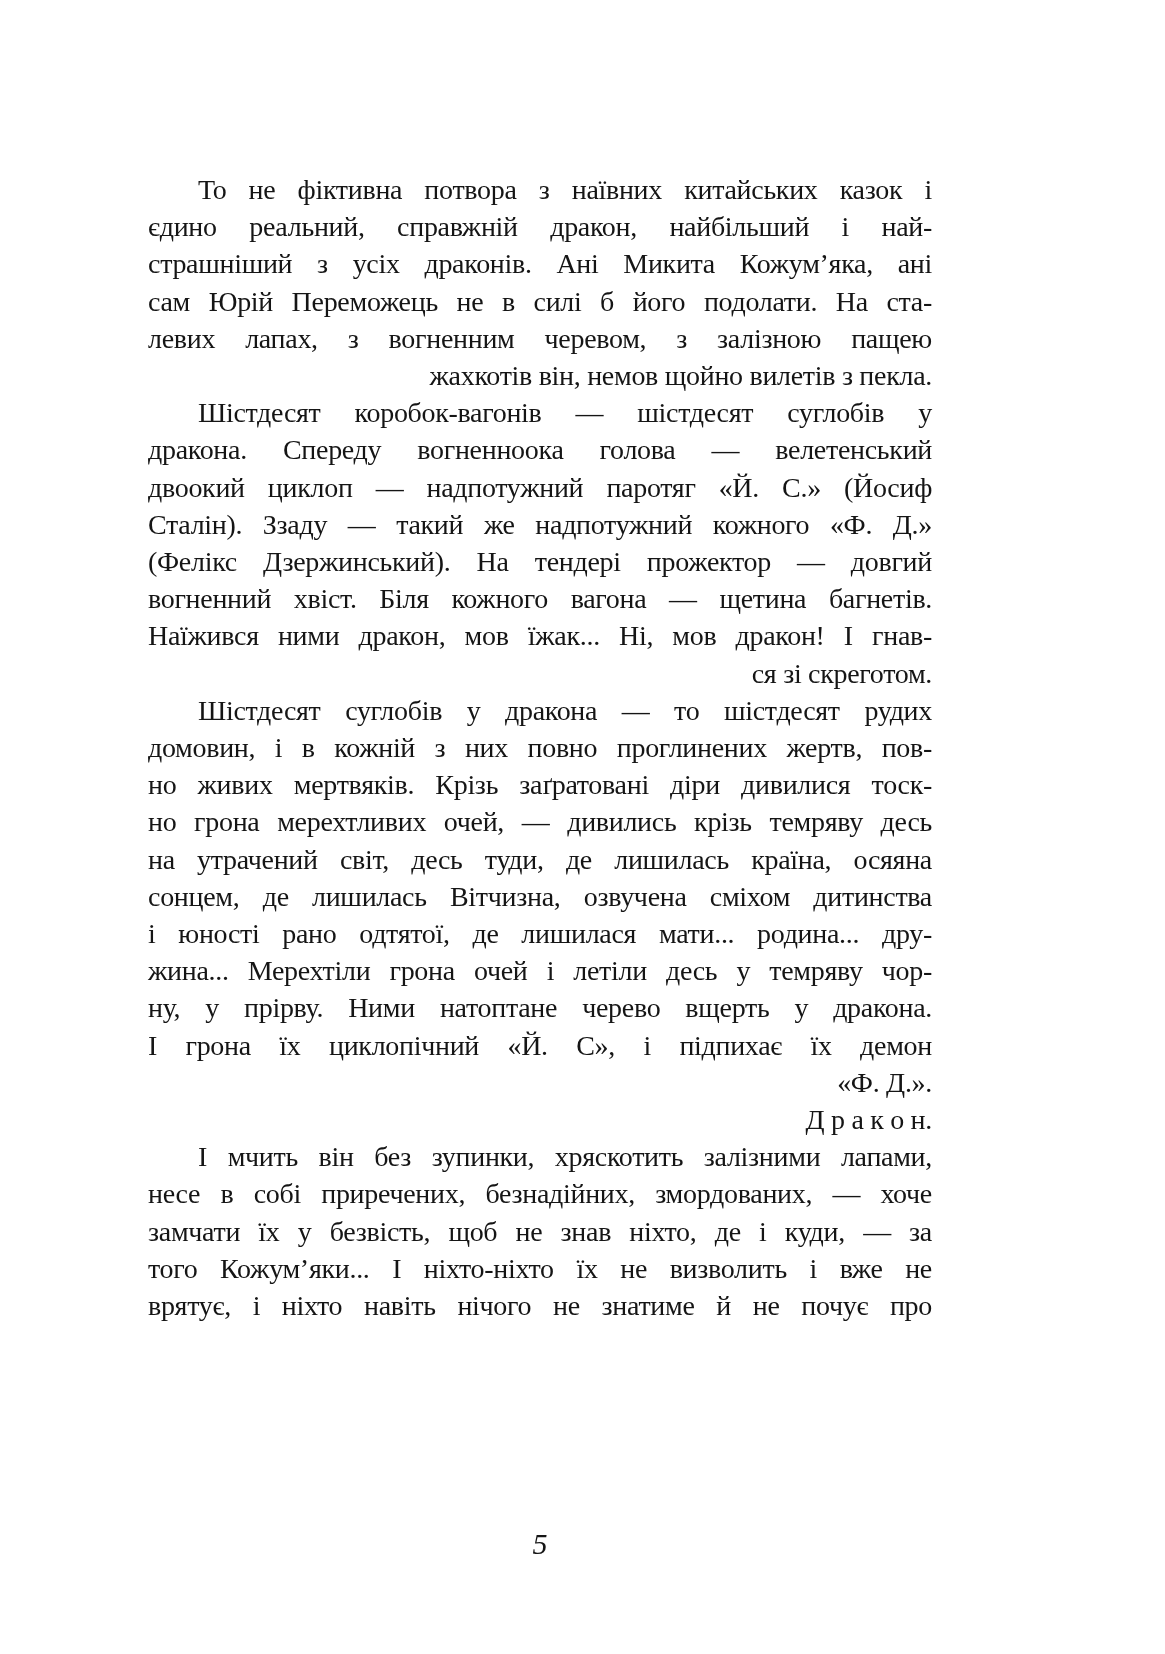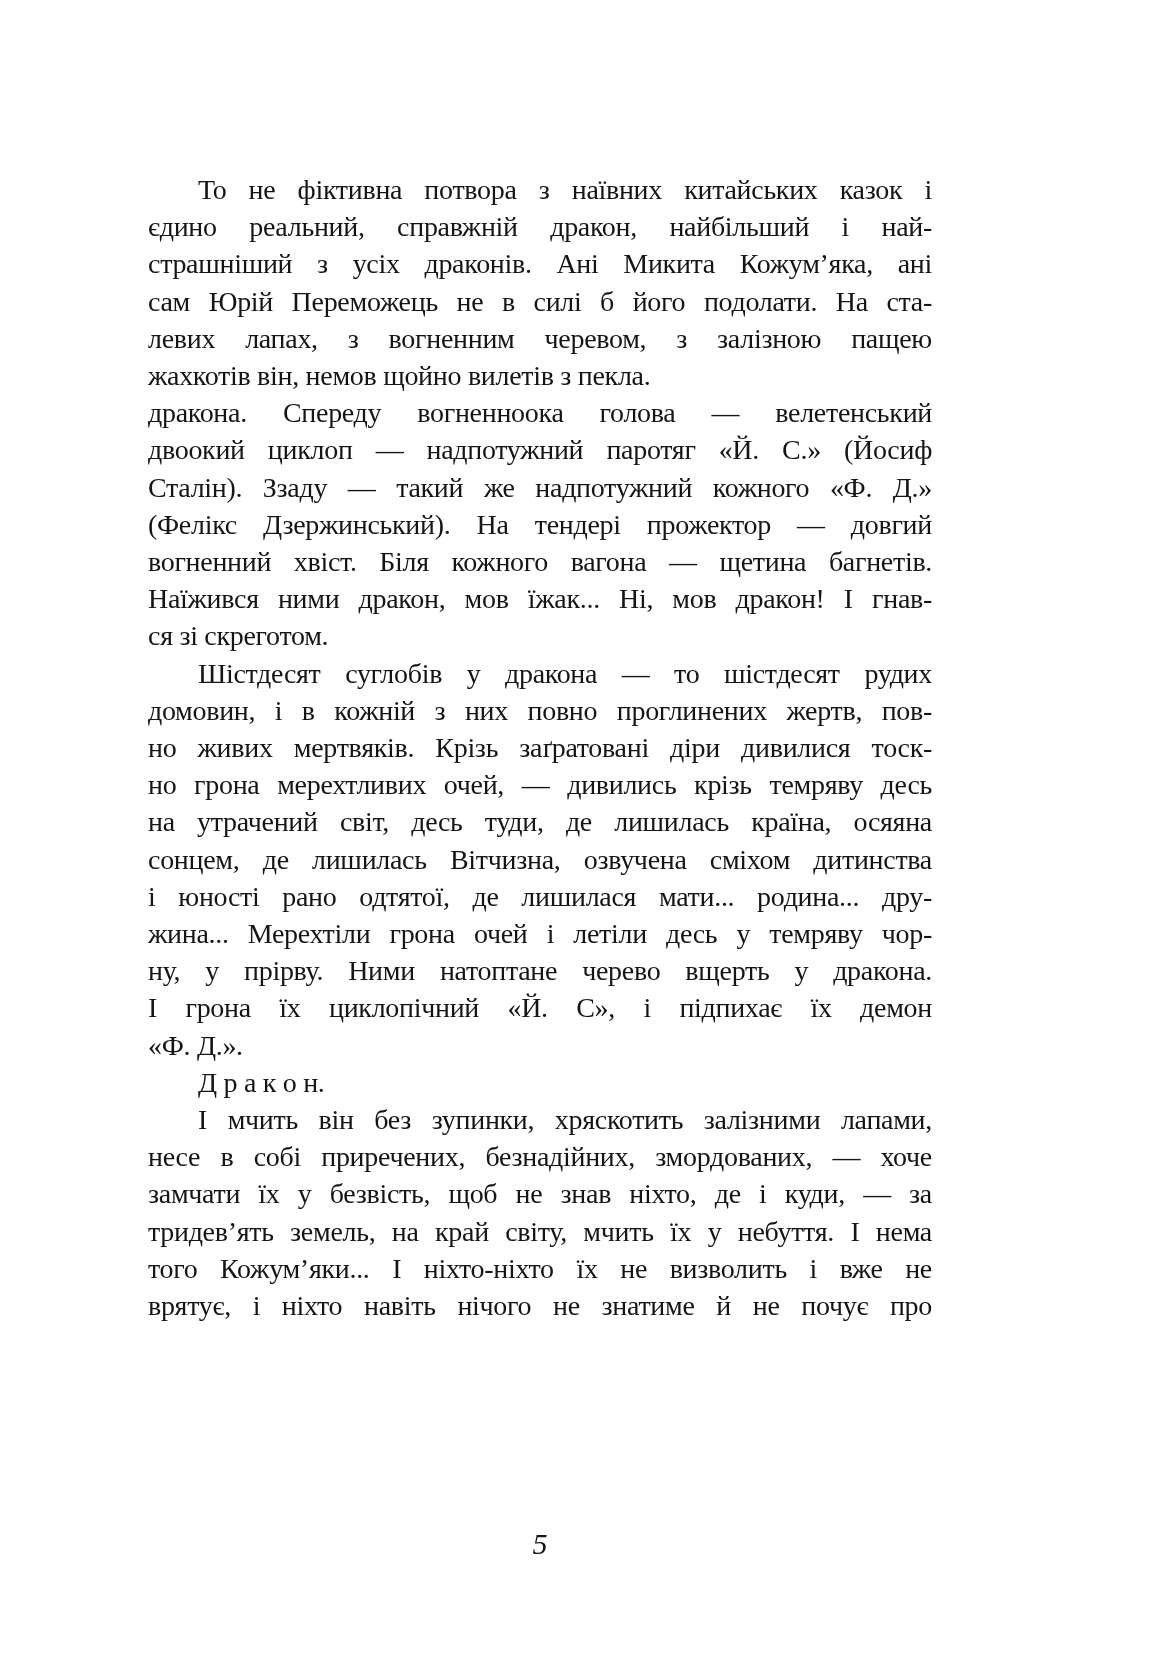--- a/index.html
+++ b/index.html
@@ -24,21 +24,21 @@
     width: 784px;
   }
   .paragraph {
     margin: 0;
     padding: 0;
   }
   .line {
     font-size: 28px;
     line-height: 37.2px;
     letter-spacing: -0.3px;
-    text-align: left;
+    text-align: right;
     min-height: 37.2px;
   }
   .line.fill {
     text-align: justify;
     text-align-last: justify;
     -moz-text-align-last: justify;
   }
   .line.indent {
     text-indent: 50px;
   }
@@ -60,20 +60,21 @@
   <div class="text-block">
       <div class="paragraph">
         <div class="line indent fill">То не фіктивна потвора з наївних китайських казок і</div>
         <div class="line fill">єдино реальний, справжній дракон, найбільший і най-</div>
         <div class="line fill">страшніший з усіх драконів. Ані Микита Кожум’яка, ані</div>
         <div class="line fill">сам Юрій Переможець не в силі б його подолати. На ста-</div>
         <div class="line fill">левих лапах, з вогненним черевом, з залізною пащею</div>
         <div class="line">жахкотів він, немов щойно вилетів з пекла.</div>
       </div>
       <div class="paragraph">
+        <div class="line indent fill">Шістдесят коробок-вагонів — шістдесят суглобів у</div>
         <div class="line fill">дракона. Спереду вогненноока голова — велетенський</div>
         <div class="line fill">двоокий циклоп — надпотужний паротяг «Й. С.» (Йосиф</div>
         <div class="line fill">Сталін). Ззаду — такий же надпотужний кожного «Ф. Д.»</div>
         <div class="line fill">(Фелікс Дзержинський). На тендері прожектор — довгий</div>
         <div class="line fill">вогненний хвіст. Біля кожного вагона — щетина багнетів.</div>
         <div class="line fill">Наїжився ними дракон, мов їжак... Ні, мов дракон! І гнав-</div>
         <div class="line">ся зі скреготом.</div>
       </div>
       <div class="paragraph">
         <div class="line indent fill">Шістдесят суглобів у дракона — то шістдесят рудих</div>
@@ -88,19 +89,18 @@
         <div class="line fill">І грона їх циклопічний «Й. С», і підпихає їх демон</div>
         <div class="line">«Ф. Д.».</div>
       </div>
       <div class="paragraph">
         <div class="line indent">Д р а к о н.</div>
       </div>
       <div class="paragraph">
         <div class="line indent fill">І мчить він без зупинки, хряскотить залізними лапами,</div>
         <div class="line fill">несе в собі приречених, безнадійних, змордованих, — хоче</div>
         <div class="line fill">замчати їх у безвість, щоб не знав ніхто, де і куди, — за</div>
-        <div class="line fill">тридев’ять земель, на край світу, мчить їх у небуття. І нема</div>
         <div class="line fill">того Кожум’яки... І ніхто-ніхто їх не визволить і вже не</div>
         <div class="line fill">врятує, і ніхто навіть нічого не знатиме й не почує про</div>
       </div>
     </div>
   <div class="page-number">5</div>
 </div>
 
 </body></html>

